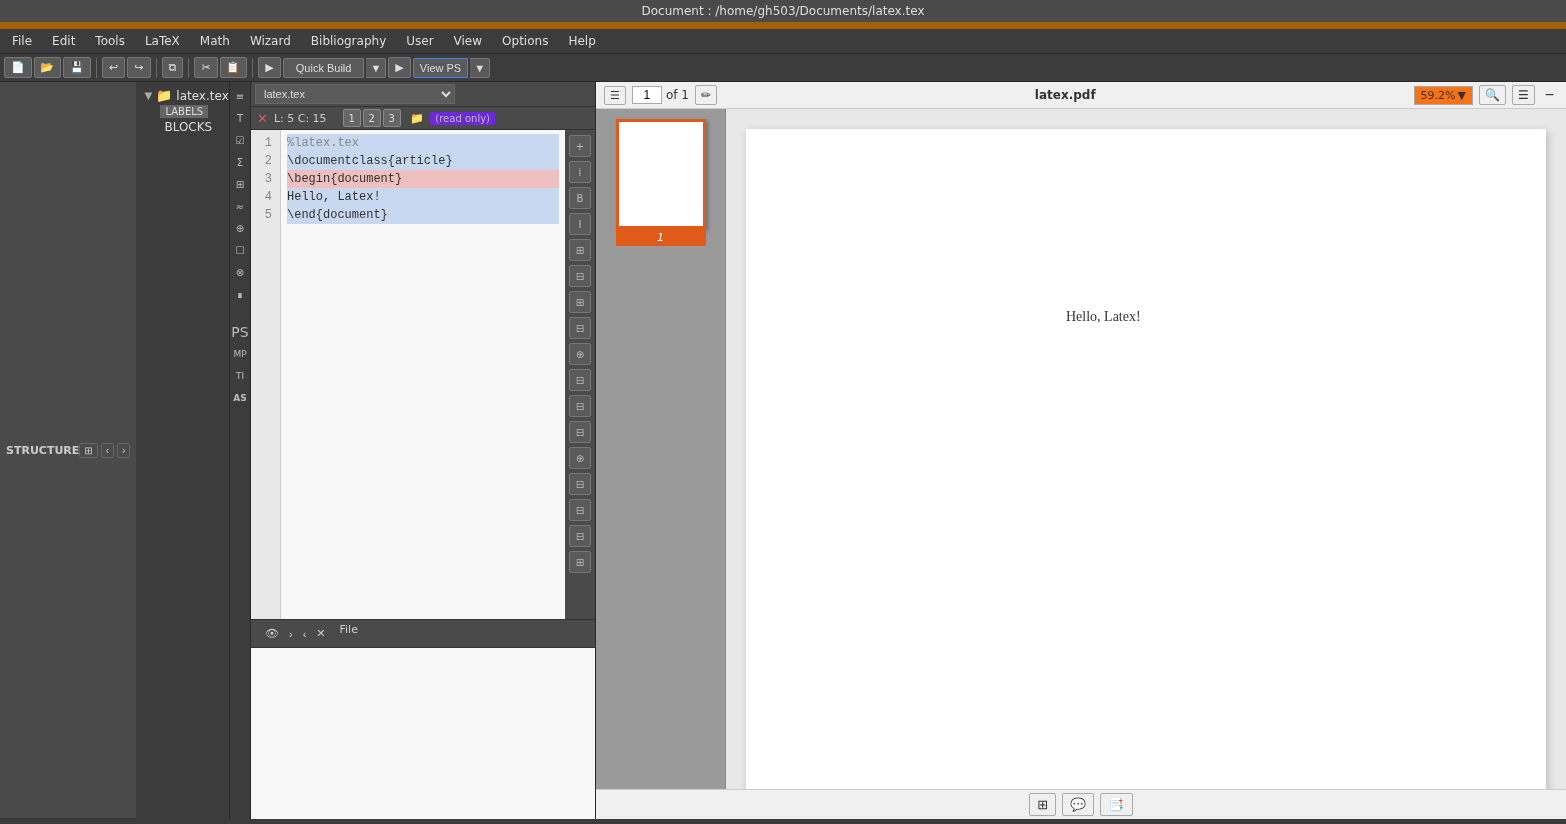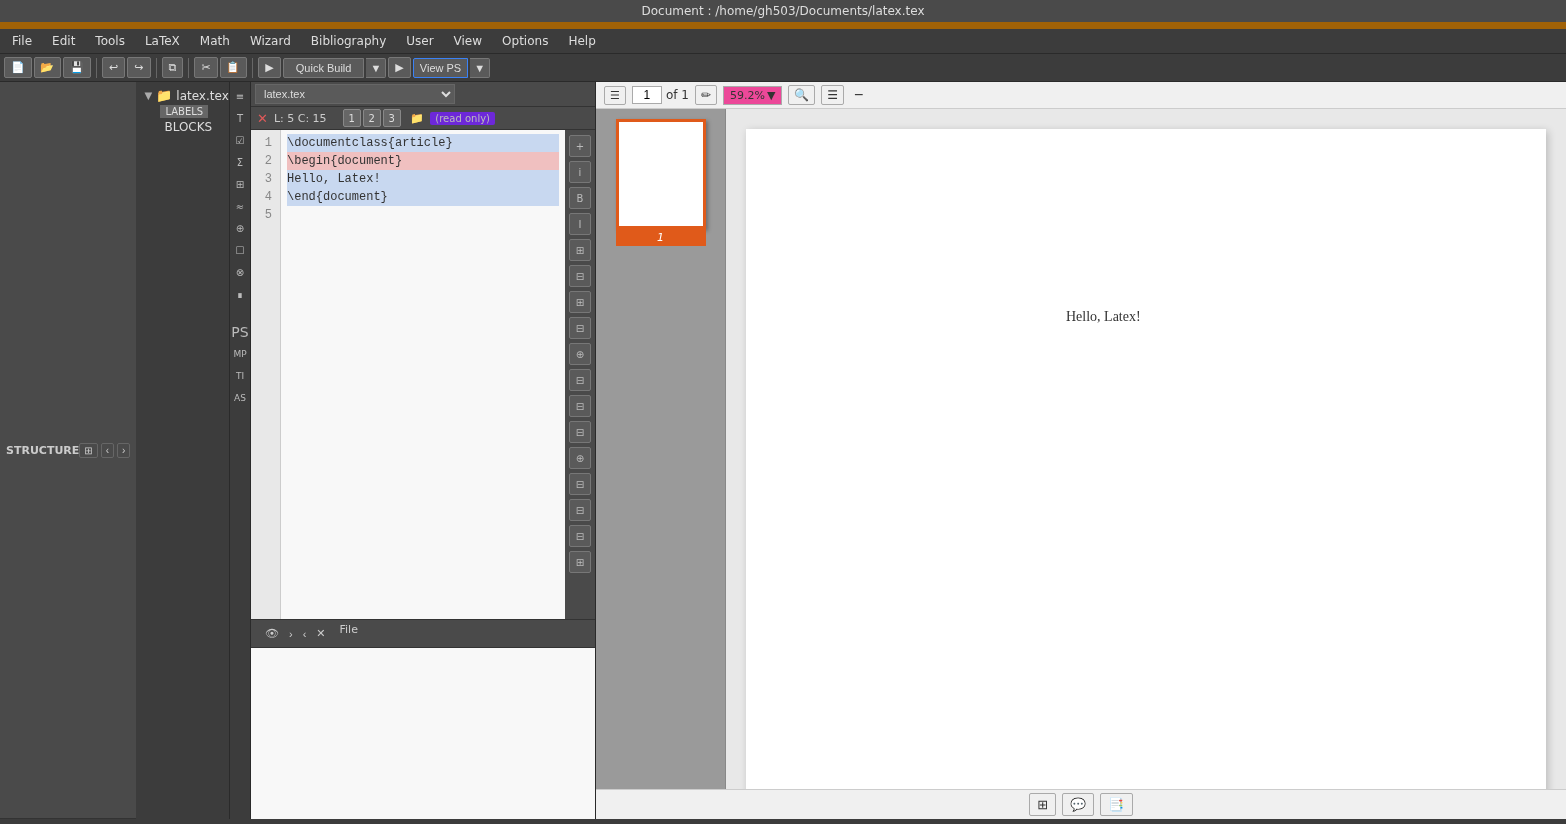--- a/index.html
+++ b/index.html
@@ -365,21 +365,21 @@
       font-size: 12px;
       color: #333;
       font-weight: bold;
     }
     .pdf-zoom-ctrl {
       display: flex;
       align-items: center;
       gap: 2px;
     }
     .pdf-zoom-display {
-      background: #ec4899;
+      background: #f97316;
       border: 1px solid #aaa;
       padding: 2px 6px;
       font-size: 11px;
       color: #333;
       cursor: pointer;
       display: flex;
       align-items: center;
       gap: 2px;
     }
     .pdf-search-btn {
@@ -640,21 +640,21 @@
     <div class="icon-btn">Σ</div>
     <div class="icon-btn">⊞</div>
     <div class="icon-btn">≈</div>
     <div class="icon-btn">⊕</div>
     <div class="icon-btn">☐</div>
     <div class="icon-btn">⊗</div>
     <div class="icon-btn">∎</div>
     <div class="icon-btn" style="font-size:14px;margin-top:16px;">PS</div>
     <div class="icon-btn" style="font-size:9px;">MP</div>
     <div class="icon-btn" style="font-size:9px;">TI</div>
-    <div class="icon-btn" style="font-size:9px;">AS</div>
+    <div class="icon-btn" style="font-size:9px;font-weight:bold;">AS</div>
   </div>
 
   <div id="editor-area">
 
     <div id="editor-tabs">
       <select class="tab-select">
         <option>latex.tex</option>
       </select>
     </div>
 
@@ -672,21 +672,21 @@
 
     <div class="editor-container">
       <div id="code-editor">
         <div id="line-numbers">
           <div>1</div>
           <div>2</div>
           <div>3</div>
           <div>4</div>
           <div>5</div>
         </div>
-        <div id="code-content"><span class="line-selected">\documentclass{article}</span><span class="line-error">\begin{document}</span><span class="line-selected">Hello, Latex!</span><span class="line-selected">\end{document}</span></div>
+        <div id="code-content"><span class="comment line-selected">%latex.tex</span><span class="line-selected">\documentclass{article}</span><span class="line-error">\begin{document}</span><span class="line-selected">Hello, Latex!</span><span class="line-selected">\end{document}</span></div>
       </div>
 
       <div class="editor-right-col">
         <div class="e-right-btn">+</div>
         <div class="e-right-btn">i</div>
         <div class="e-right-btn">B</div>
         <div class="e-right-btn">I</div>
         <div class="e-right-btn">⊞</div>
         <div class="e-right-btn">⊟</div>
         <div class="e-right-btn">⊞</div>
@@ -719,20 +719,21 @@
 
   <div id="pdf-area">
 
     <div id="pdf-toolbar">
       <button class="pdf-sidebar-btn">☰</button>
       <div class="pdf-page-ctrl">
         <input class="pdf-page-input" type="text" value="1" style="">
         <span>of 1</span>
       </div>
       <button class="pdf-pencil-btn">✏</button>
+      <div class="pdf-title">latex.pdf</div>
       <div class="pdf-zoom-ctrl">
         <div class="pdf-zoom-display">
           <span>59.2%</span>
           <span>▼</span>
         </div>
       </div>
       <button class="pdf-search-btn">🔍</button>
       <button class="pdf-menu-btn">☰</button>
       <button class="pdf-minus-btn">−</button>
     </div>

